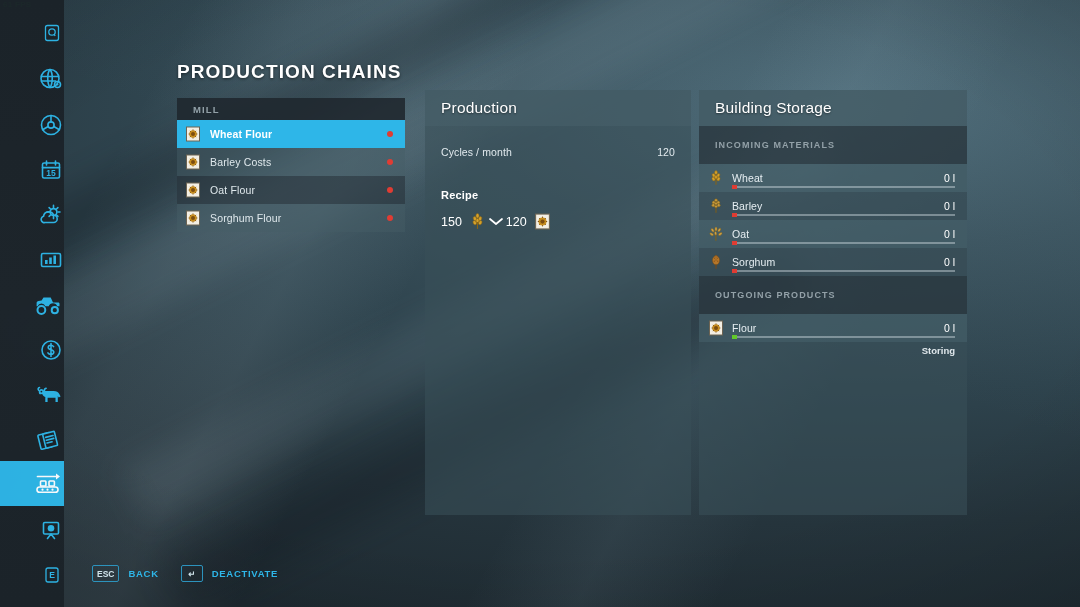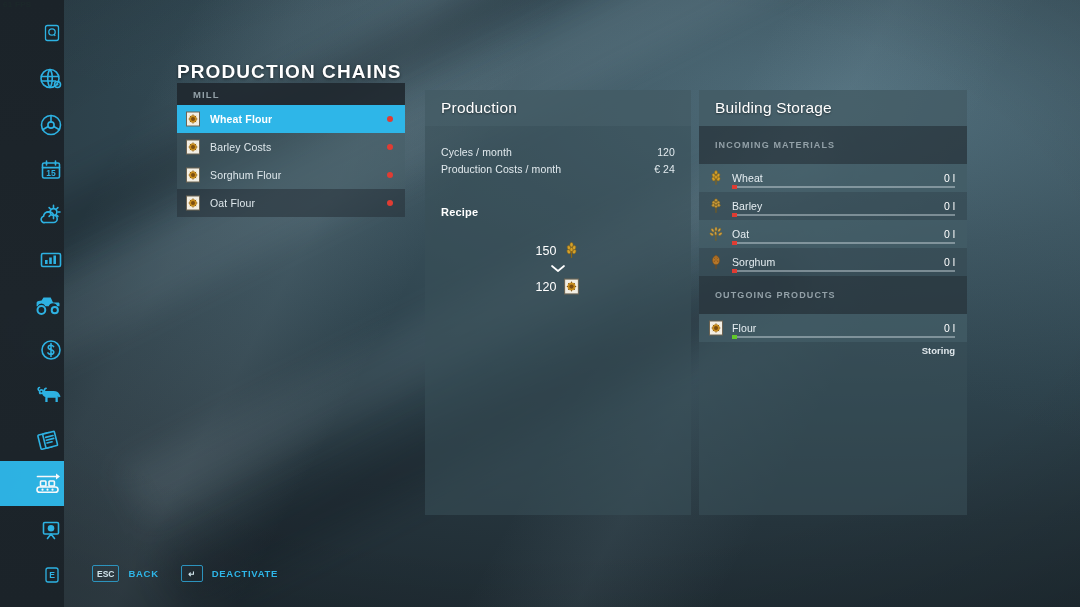--- a/index.html
+++ b/index.html
@@ -66,21 +66,21 @@
 
   
   .page-title {
     position: absolute; left: 177px; top: 61px;
     font-size: 19px; font-weight: bold; color: #ffffff;
     letter-spacing: 1.1px;
     text-shadow: 0 1px 3px rgba(0,0,0,.55);
   }
 
   
-  .list-col { position: absolute; left: 177px; top: 83px; width: 228px; }
+  .list-col { position: absolute; left: 177px; top: 98px; width: 228px; }
   .list-header {
     height: 22px; background: rgba(31,39,45,.88);
     display: flex; align-items: center; padding-left: 16px;
     font-size: 9.5px; font-weight: bold; color: #93a1a8; letter-spacing: 1.1px;
   }
   .list-row {
     position: relative; height: 28px; display: flex; align-items: center;
     padding: 0 12px 0 8px; font-size: 10.5px; color: #dfe8ec;
   }
   .list-row.odd  { background: rgba(70,93,103,.46); }
@@ -103,21 +103,21 @@
   
   #production-panel { left: 425px; top: 90px; width: 266px; height: 425px; }
   .prod-body { padding: 18px 16px 0 16px; }
   .kv { display: flex; justify-content: space-between; align-items: baseline;
         font-size: 10.5px; color: #e2eaee; line-height: 17px; }
   .kv .k { letter-spacing: .1px; }
   .kv .v { letter-spacing: .1px; }
   .v.warn { color: #c2463c; }
   .recipe-title { margin-top: 28px; font-size: 11px; font-weight: bold;
     color: #ffffff; letter-spacing: .2px; }
-  .recipe-box { margin-top: 24px; display: flex; flex-direction: column;
+  .recipe-box { margin-top: 12px; display: flex; flex-direction: row;
     align-items: center; gap: 2px; }
   .recipe-line { display: flex; align-items: center; gap: 7px; }
   .recipe-amt { font-size: 12.5px; color: #ffffff; }
   .recipe-ico { width: 17px; height: 17px; }
   .chev { margin: 3px 0; }
 
   
   #storage-panel { left: 699px; top: 90px; width: 268px; height: 425px; }
   .sec-head {
     height: 38px; background: rgba(34,44,51,.55);
@@ -302,56 +302,52 @@
       <svg class="ico" viewBox="0 0 16 16">
         <rect x="1.5" y="1" width="13" height="14" fill="#f3efe4" stroke="#6d6453" stroke-width="1"></rect>
         <circle cx="8" cy="8" r="3.8" fill="#c98f1e"></circle>
         <circle cx="8" cy="8" r="2" fill="#7c4d10"></circle>
         <path d="M8 3.4v1.2M8 11.4v1.2M3.6 8h1.2M11.2 8h1.2M4.9 4.9l.9.9M10.2 10.2l.9.9M11.1 4.9l-.9.9M5.8 10.2l-.9.9" stroke="#7c4d10" stroke-width="0.9"></path>
       </svg>
       <span class="lbl">Barley Costs</span>
       <span class="dot red"></span>
     </div>
 
-    <div class="list-row odd">
+    <div class="list-row even">
       <svg class="ico" viewBox="0 0 16 16">
         <rect x="1.5" y="1" width="13" height="14" fill="#f3efe4" stroke="#6d6453" stroke-width="1"></rect>
         <circle cx="8" cy="8" r="3.8" fill="#c98f1e"></circle>
         <circle cx="8" cy="8" r="2" fill="#7c4d10"></circle>
         <path d="M8 3.4v1.2M8 11.4v1.2M3.6 8h1.2M11.2 8h1.2M4.9 4.9l.9.9M10.2 10.2l.9.9M11.1 4.9l-.9.9M5.8 10.2l-.9.9" stroke="#7c4d10" stroke-width="0.9"></path>
       </svg>
-      <span class="lbl">Sorghum Flour</span>
+      <span class="lbl">Oat Flour</span>
       <span class="dot red"></span>
     </div>
 
-    <div class="list-row even">
+    <div class="list-row odd">
       <svg class="ico" viewBox="0 0 16 16">
         <rect x="1.5" y="1" width="13" height="14" fill="#f3efe4" stroke="#6d6453" stroke-width="1"></rect>
         <circle cx="8" cy="8" r="3.8" fill="#c98f1e"></circle>
         <circle cx="8" cy="8" r="2" fill="#7c4d10"></circle>
         <path d="M8 3.4v1.2M8 11.4v1.2M3.6 8h1.2M11.2 8h1.2M4.9 4.9l.9.9M10.2 10.2l.9.9M11.1 4.9l-.9.9M5.8 10.2l-.9.9" stroke="#7c4d10" stroke-width="0.9"></path>
       </svg>
-      <span class="lbl">Oat Flour</span>
+      <span class="lbl">Sorghum Flour</span>
       <span class="dot red"></span>
     </div>
   </div>
 
   <div class="panel" id="production-panel">
     <div class="panel-head">
       <span class="panel-title">Production</span>
     </div>
     <div class="prod-body">
 
       <div class="kv">
         <span class="k">Cycles / month</span>
         <span class="v">120</span>
-      </div>
-      <div class="kv">
-        <span class="k">Production Costs / month</span>
-        <span class="v">€ 24</span>
       </div>
 
       <div class="recipe-title">Recipe</div>
 
       <div class="recipe-box">
         <div class="recipe-line">
           <span class="recipe-amt">150</span>
           <svg class="recipe-ico" viewBox="0 0 16 16">
             <g fill="#d4a12a" stroke="#8a6413" stroke-width="0.5">
               <ellipse cx="8" cy="2.6" rx="1.5" ry="2.1"></ellipse>

